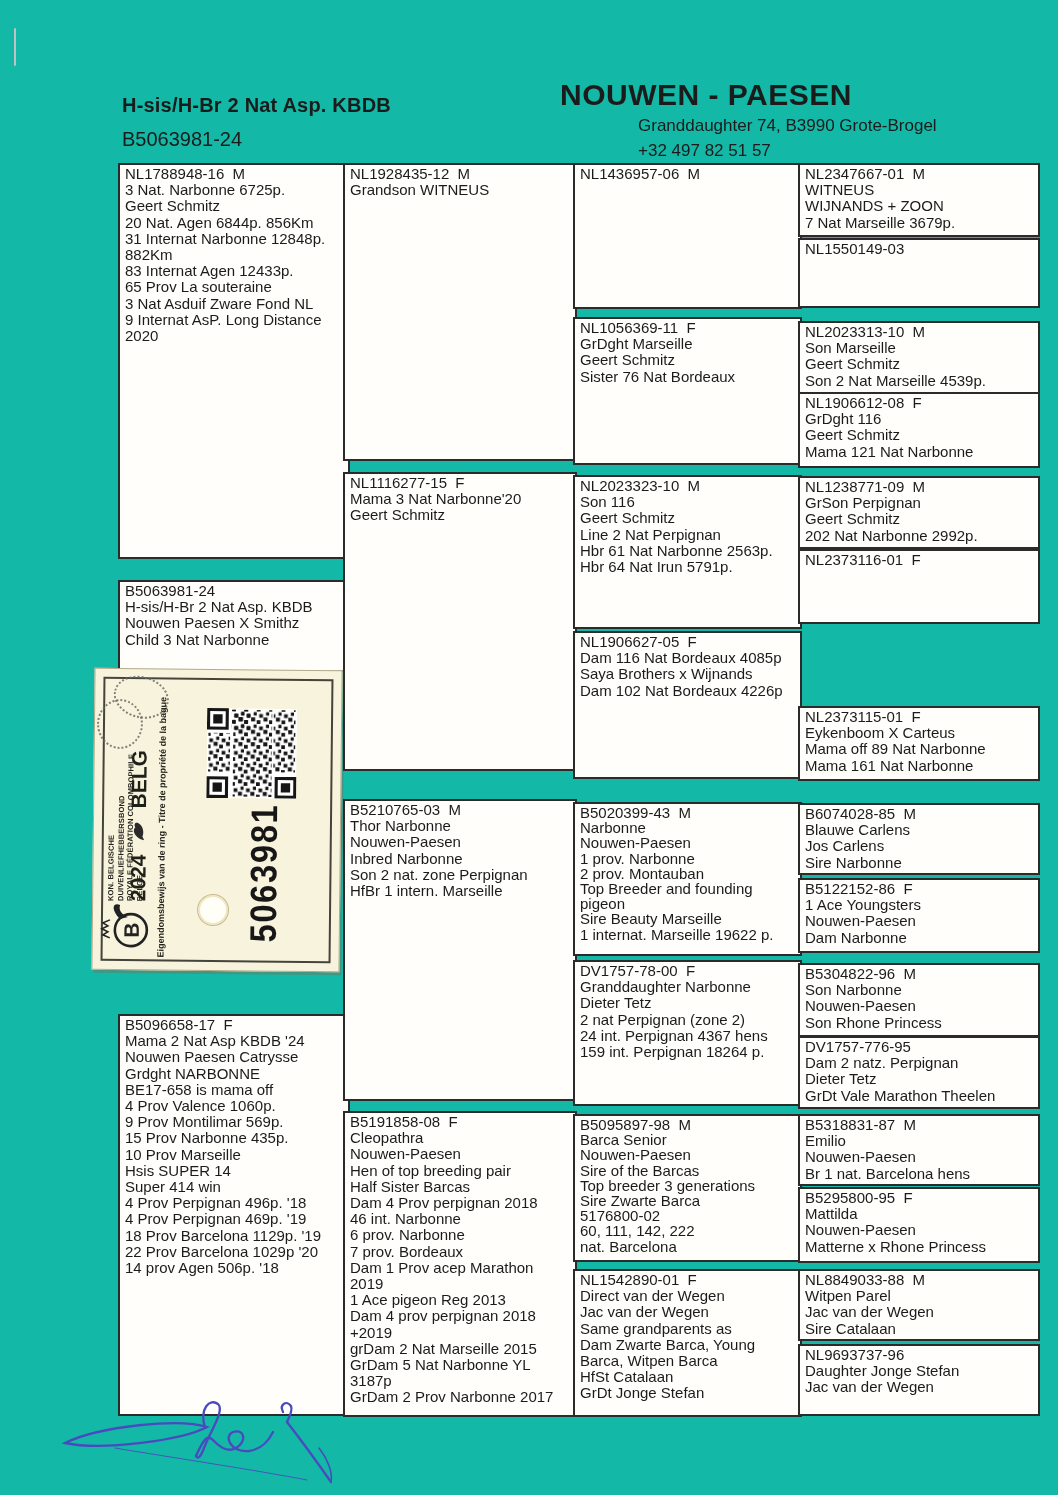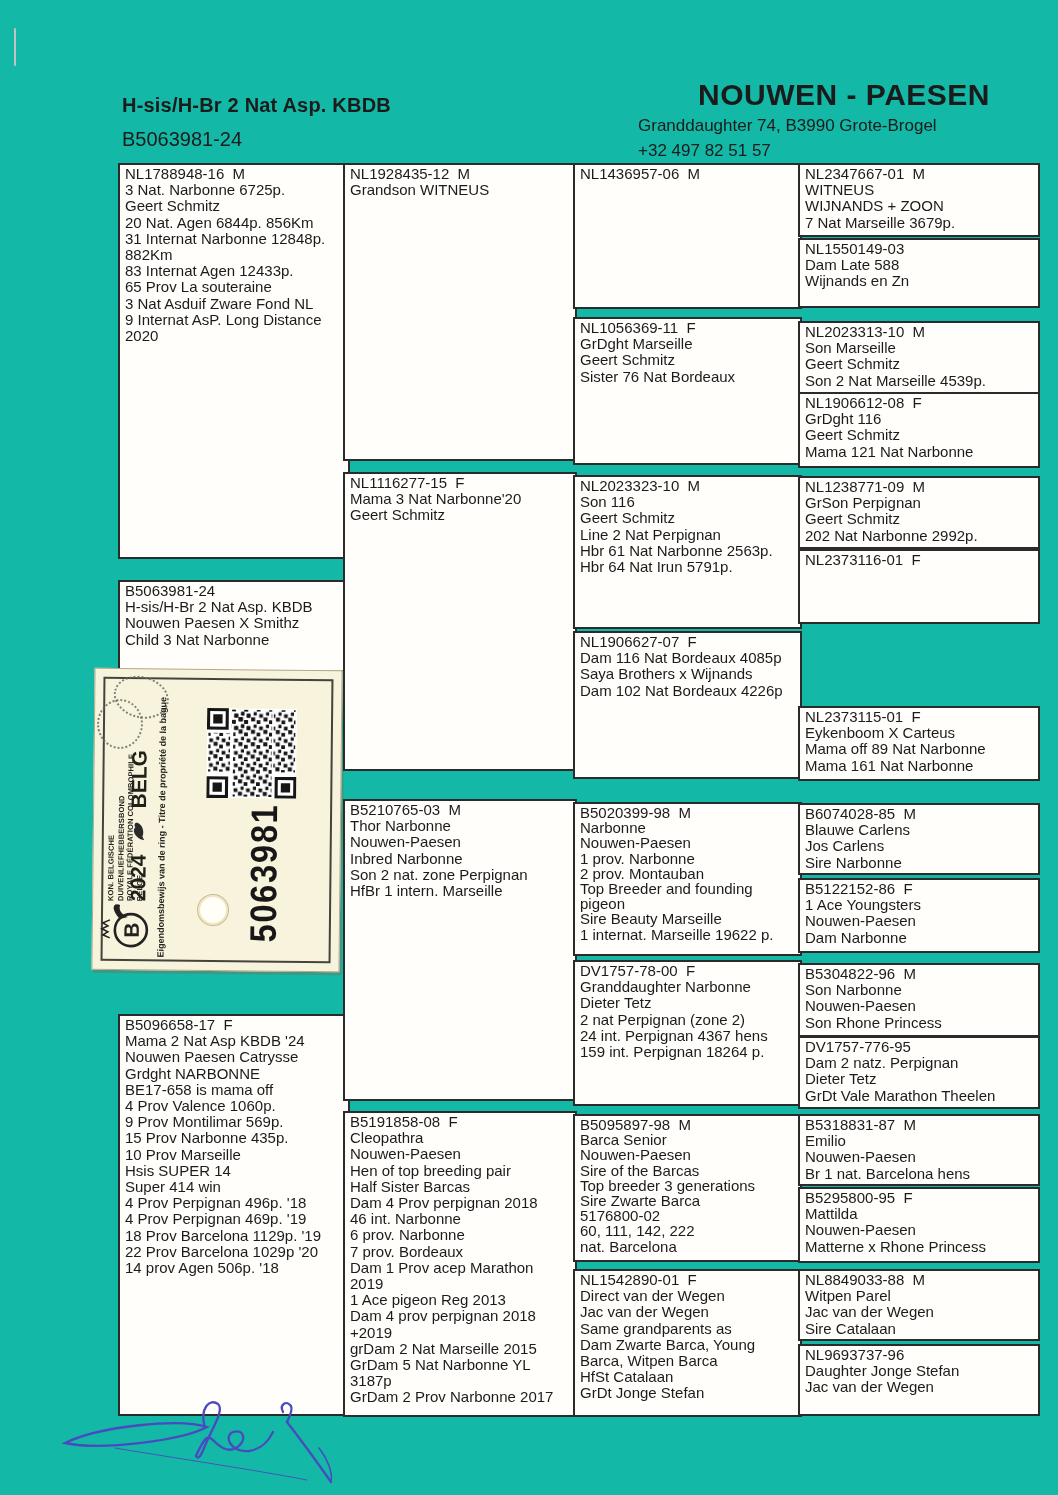--- a/index.html
+++ b/index.html
@@ -3,21 +3,21 @@
 <meta charset="utf-8">
 <style>
   html,body{margin:0;padding:0;background:#e8e8e8;}
   .page{position:relative;width:1058px;height:1495px;margin:0 auto;background:#14b8a6;
         font-family:"Liberation Sans",sans-serif;color:#1b1b1b;overflow:hidden;}
   .artifact{position:absolute;left:14px;top:28px;width:2px;height:38px;background:#c2c2c2;border-radius:2px;}
 
   
   .subject-title{position:absolute;left:122px;top:94px;font-size:20px;font-weight:bold;letter-spacing:.2px;}
   .subject-ring{position:absolute;left:122px;top:128px;font-size:20px;}
-  .loft-name{position:absolute;left:560px;top:78px;width:430px;text-align:right;font-size:30px;font-weight:bold;letter-spacing:.5px;}
+  .loft-name{position:absolute;left:560px;top:78px;width:430px;text-align:left;font-size:30px;font-weight:bold;letter-spacing:.5px;}
   .loft-address{position:absolute;left:638px;top:116px;font-size:17px;}
   .loft-phone{position:absolute;left:638px;top:141px;font-size:17px;}
 
   
   .box{position:absolute;border:2px solid #2b2b2b;background:#fffefb;padding:1px 5px;
        font-size:15px;line-height:16.2px;}
   .box.tight{line-height:15.2px;}
   .box-title{white-space:pre;}
   .box-body{white-space:pre-line;}
 
@@ -188,27 +188,27 @@
   </div>
   <div class="box" style="left:573px;top:475px;width:215px;height:148px">
     <div class="box-title">NL2023323-10  M</div>
     <div class="box-body">Son 116
 Geert Schmitz
 Line 2 Nat Perpignan
 Hbr 61 Nat Narbonne 2563p.
 Hbr 64 Nat Irun 5791p.</div>
   </div>
   <div class="box" style="left:573px;top:631px;width:215px;height:142px">
-    <div class="box-title">NL1906627-07  F</div>
+    <div class="box-title">NL1906627-05  F</div>
     <div class="box-body">Dam 116 Nat Bordeaux 4085p
 Saya Brothers x Wijnands
 Dam 102 Nat Bordeaux 4226p</div>
   </div>
   <div class="box tight" style="left:573px;top:802px;width:215px;height:148px">
-    <div class="box-title">B5020399-98  M</div>
+    <div class="box-title">B5020399-43  M</div>
     <div class="box-body">Narbonne
 Nouwen-Paesen
 1 prov. Narbonne
 2 prov. Montauban
 Top Breeder and founding pigeon
 Sire Beauty Marseille
 1 internat. Marseille 19622 p.</div>
   </div>
   <div class="box" style="left:573px;top:960px;width:215px;height:140px">
     <div class="box-title">DV1757-78-00  F</div>
@@ -240,22 +240,20 @@
   </div>
 
   <div class="box" style="left:798px;top:163px;width:228px;height:68px">
     <div class="box-title">NL2347667-01  M</div>
     <div class="box-body">WITNEUS
 WIJNANDS + ZOON
 7 Nat Marseille 3679p.</div>
   </div>
   <div class="box" style="left:798px;top:238px;width:228px;height:64px">
     <div class="box-title">NL1550149-03</div>
-    <div class="box-body">Dam Late 588
-Wijnands en Zn</div>
   </div>
   <div class="box" style="left:798px;top:321px;width:228px;height:68px">
     <div class="box-title">NL2023313-10  M</div>
     <div class="box-body">Son Marseille
 Geert Schmitz
 Son 2 Nat Marseille 4539p.</div>
   </div>
   <div class="box" style="left:798px;top:392px;width:228px;height:70px">
     <div class="box-title">NL1906612-08  F</div>
     <div class="box-body">GrDght 116

